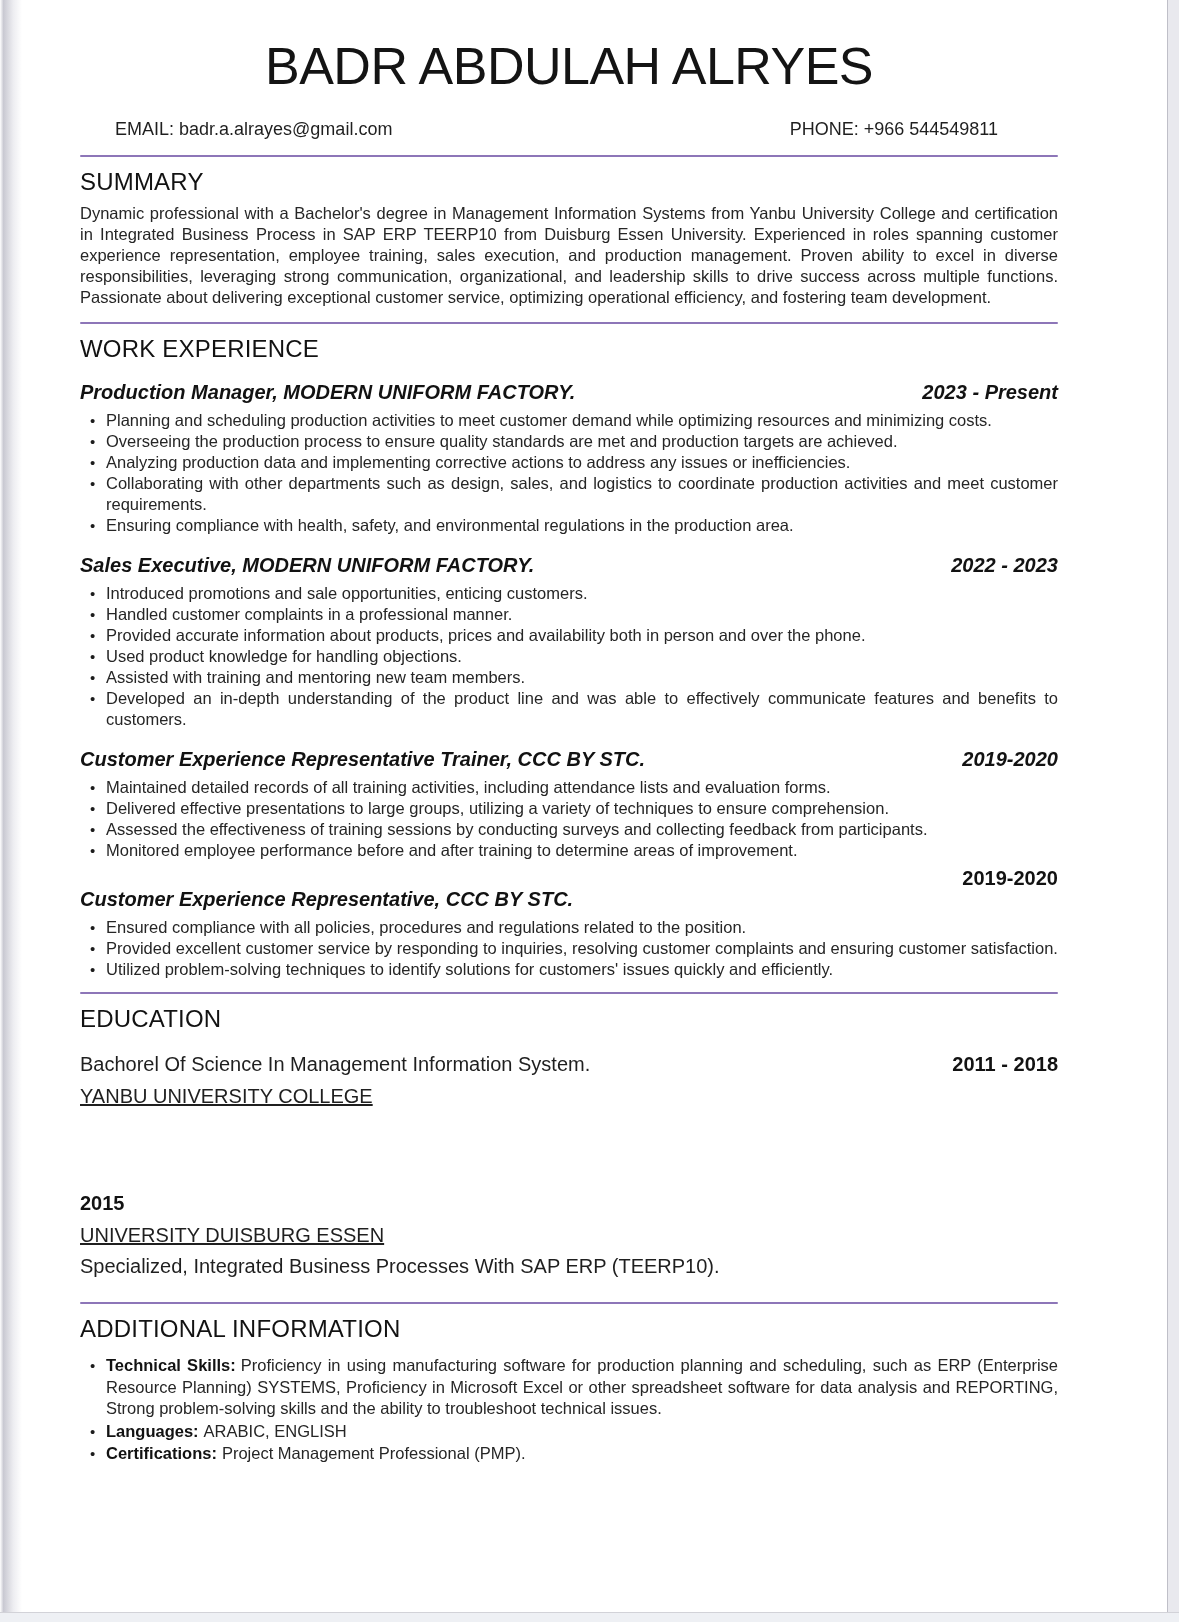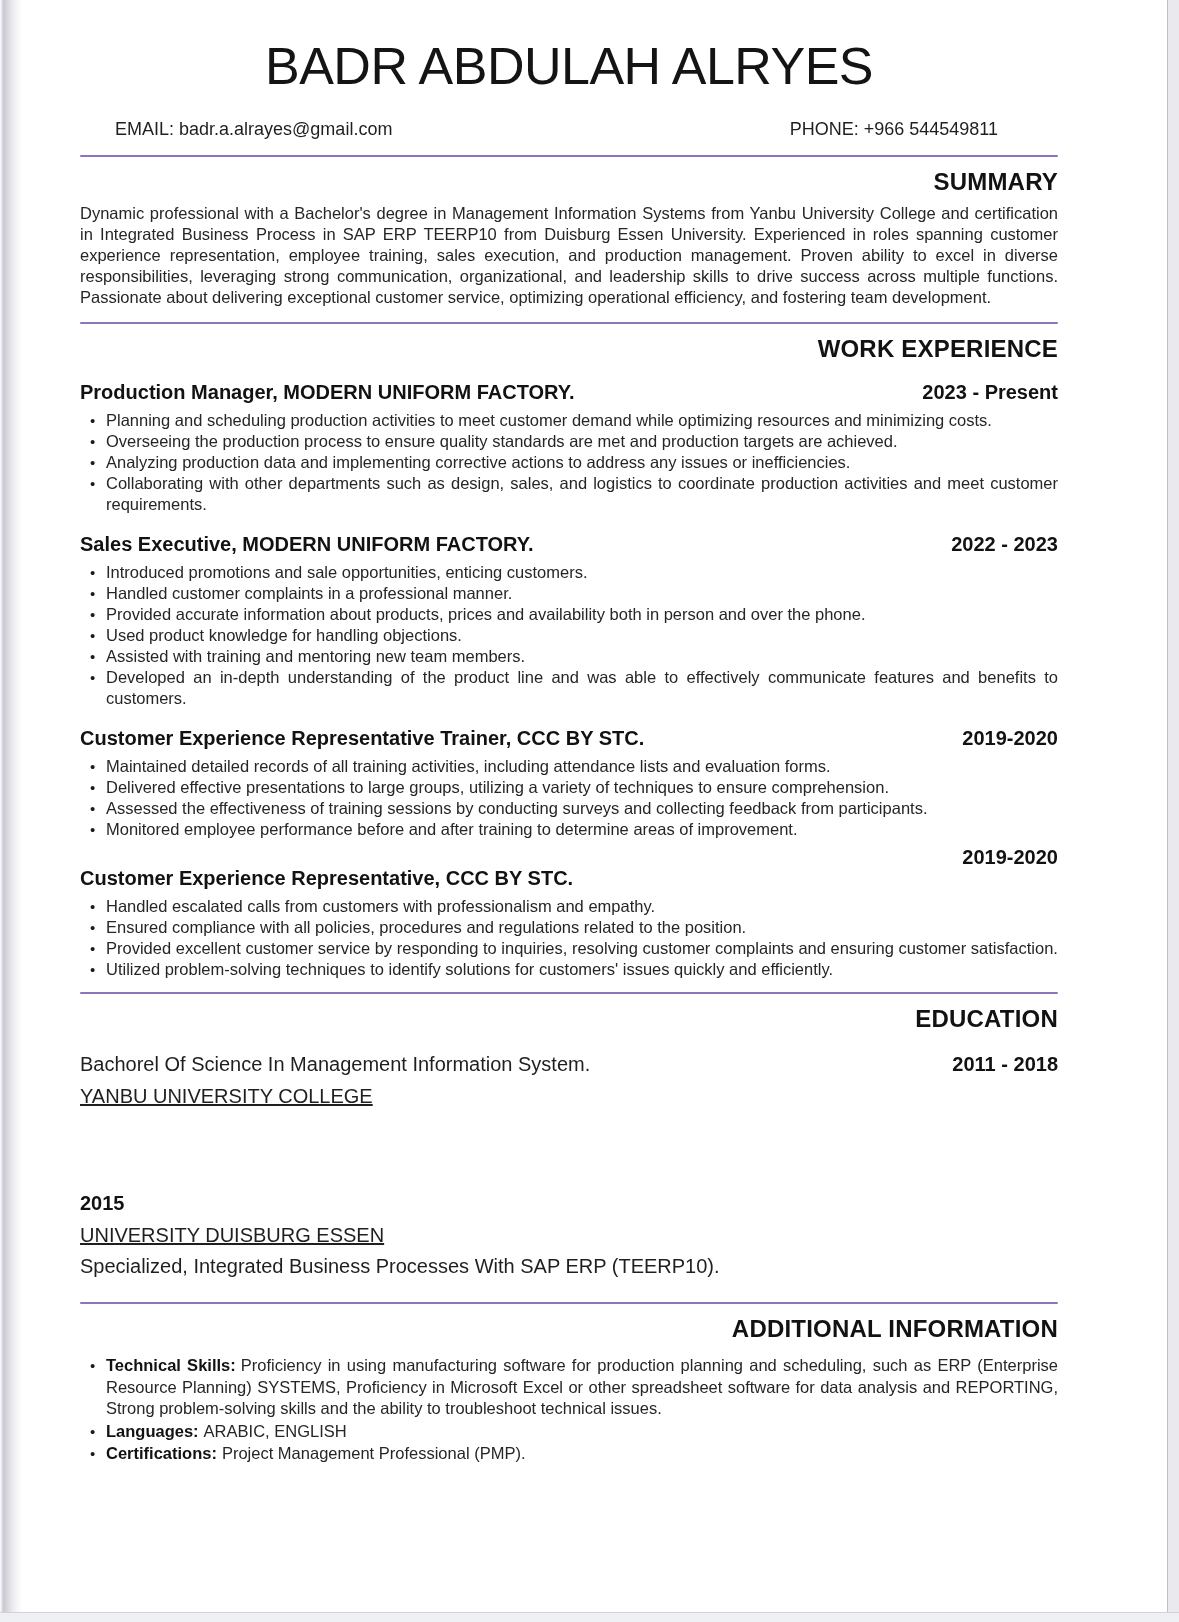--- a/index.html
+++ b/index.html
@@ -34,31 +34,30 @@
     justify-content:space-between; font-size:18px; color:#1f1f1f;
   }
   .divider { height:2px; background:var(--accent); border-radius:1px; }
   .div-header { margin-top:15px; }
   .div-summary { margin-top:14px; }
   .div-work { margin-top:12px; }
   .div-edu { margin-top:24px; }
 
   
   .sec-heading {
-    margin:11px 0 0; font-size:24px; font-weight:700; color:#121212;
+    margin:11px 0 0; font-size:24px; font-weight:400; color:#121212;
     letter-spacing:0.2px;
-    text-align:right;
   }
   .summary-text {
     margin-top:7px; font-size:16.5px; line-height:21px; text-align:justify;
     color:var(--body);
   }
 
   
-  .job-head { display:flex; justify-content:space-between; align-items:baseline; margin-top:18px; }
+  .job-head { display:flex; justify-content:space-between; align-items:baseline; margin-top:18px;font-style:italic; }
   .job-title { font-size:20px; font-weight:700; color:#121212; }
   .job-dates { font-size:20px; font-weight:700; color:#121212; white-space:nowrap; }
   .job-dates-above { margin-top:6px; text-align:right; font-size:20px; font-weight:700; color:#121212; }
   .job-date-above .job-head { margin-top:-2px; }
 
   ul.bullets { margin:6px 0 0; padding:0 0 0 26px; list-style:none; }
   ul.bullets li {
     position:relative; font-size:16.5px; line-height:21px; text-align:justify;
     color:var(--body);
   }
@@ -112,20 +111,21 @@
     <div class="job">
       <div class="job-head">
         <span class="job-title">Production Manager, MODERN UNIFORM FACTORY.</span>
         <span class="job-dates">2023 - Present</span>
       </div>
       <ul class="bullets">
         <li>Planning and scheduling production activities to meet customer demand while optimizing resources and minimizing costs.</li>
         <li>Overseeing the production process to ensure quality standards are met and production targets are achieved.</li>
         <li>Analyzing production data and implementing corrective actions to address any issues or inefficiencies.</li>
         <li>Collaborating with other departments such as design, sales, and logistics to coordinate production activities and meet customer requirements.</li>
+        <li>Ensuring compliance with health, safety, and environmental regulations in the production area.</li>
       </ul>
     </div>
 
     <div class="job">
       <div class="job-head">
         <span class="job-title">Sales Executive, MODERN UNIFORM FACTORY.</span>
         <span class="job-dates">2022 - 2023</span>
       </div>
       <ul class="bullets">
         <li>Introduced promotions and sale opportunities, enticing customers.</li>
@@ -149,21 +149,20 @@
         <li>Monitored employee performance before and after training to determine areas of improvement.</li>
       </ul>
     </div>
 
     <div class="job job-date-above">
       <div class="job-dates-above">2019-2020</div>
       <div class="job-head">
         <span class="job-title">Customer Experience Representative, CCC BY STC.</span>
       </div>
       <ul class="bullets">
-        <li>Handled escalated calls from customers with professionalism and empathy.</li>
         <li>Ensured compliance with all policies, procedures and regulations related to the position.</li>
         <li>Provided excellent customer service by responding to inquiries, resolving customer complaints and ensuring customer satisfaction.</li>
         <li>Utilized problem-solving techniques to identify solutions for customers' issues quickly and efficiently.</li>
       </ul>
     </div>
 
     <div class="divider div-work"></div>
 
     <h2 class="sec-heading">EDUCATION</h2>
 

